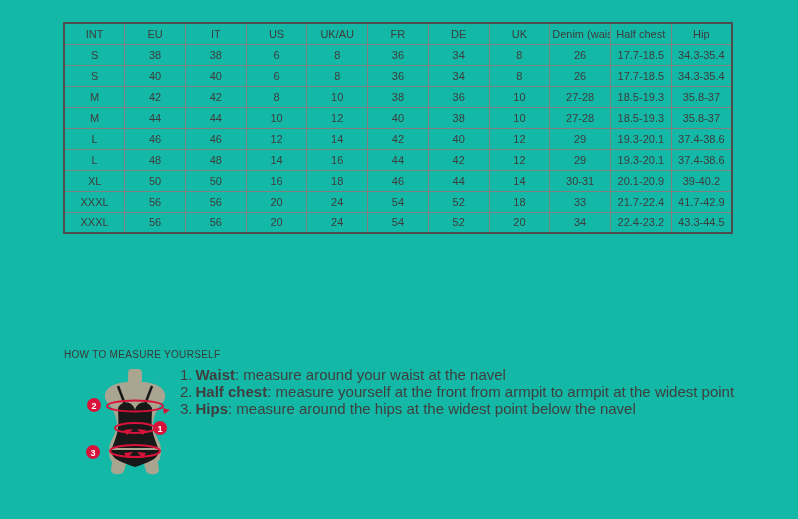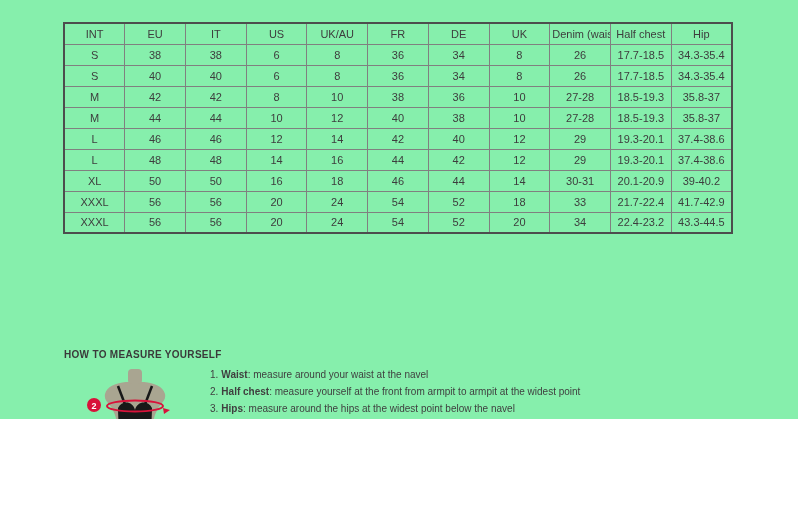--- a/index.html
+++ b/index.html
@@ -5,45 +5,45 @@
   :root{
     --accent:#d8123a;
     --mannequin:#a9a591;
     --table-border:#808080;
     --table-outer:#4d4d4d;
     --text:#3d3d3d;
   }
   *{margin:0;padding:0;box-sizing:border-box;}
   html,body{background:#fff;}
   body{font-family:"Liberation Sans", sans-serif;color:var(--text);}
-  .page{position:relative;width:798px;height:419px;background:#86efac;overflow:hidden;}
+  .page{position:relative;width:798px;height:519px;background:#14b8a6;overflow:hidden;}
 
   
   .size-table{
     position:absolute;left:63px;top:22px;width:670px;
     border-collapse:collapse;table-layout:fixed;
     border:2px solid var(--table-outer);
     font-size:11px;color:var(--text);
   }
   .size-table th,.size-table td{
     border:1px solid var(--table-border);
     height:21px;padding:0 2px;
     text-align:center;vertical-align:middle;
     font-weight:normal;white-space:nowrap;overflow:hidden;
   }
 
   
   .measure-title{
     position:absolute;left:64px;top:349px;
-    font-size:10px;font-weight:bold;letter-spacing:.3px;color:#3a3a3a;
+    font-size:10px;font-weight:normal;letter-spacing:.3px;color:#3a3a3a;
   }
   .figure-wrap{position:absolute;left:80px;top:366px;width:100px;height:122px;}
   .instructions{
     position:absolute;left:180px;top:366px;list-style:none;
-    font-size:10px;color:#3f3f3f;margin-left:30px;
+    font-size:15px;color:#3f3f3f;
   }
   .instructions li{line-height:17px;height:17px;white-space:nowrap;}
   .instructions .num{margin-right:3px;}
   .instructions b{font-weight:bold;}
 
   
   .body-fill{fill:var(--mannequin);}
   .suit{fill:#181818;}
   .strap{stroke:#181818;stroke-width:2.5;fill:none;}
   .mline{stroke:var(--accent);stroke-width:2;fill:none;}

